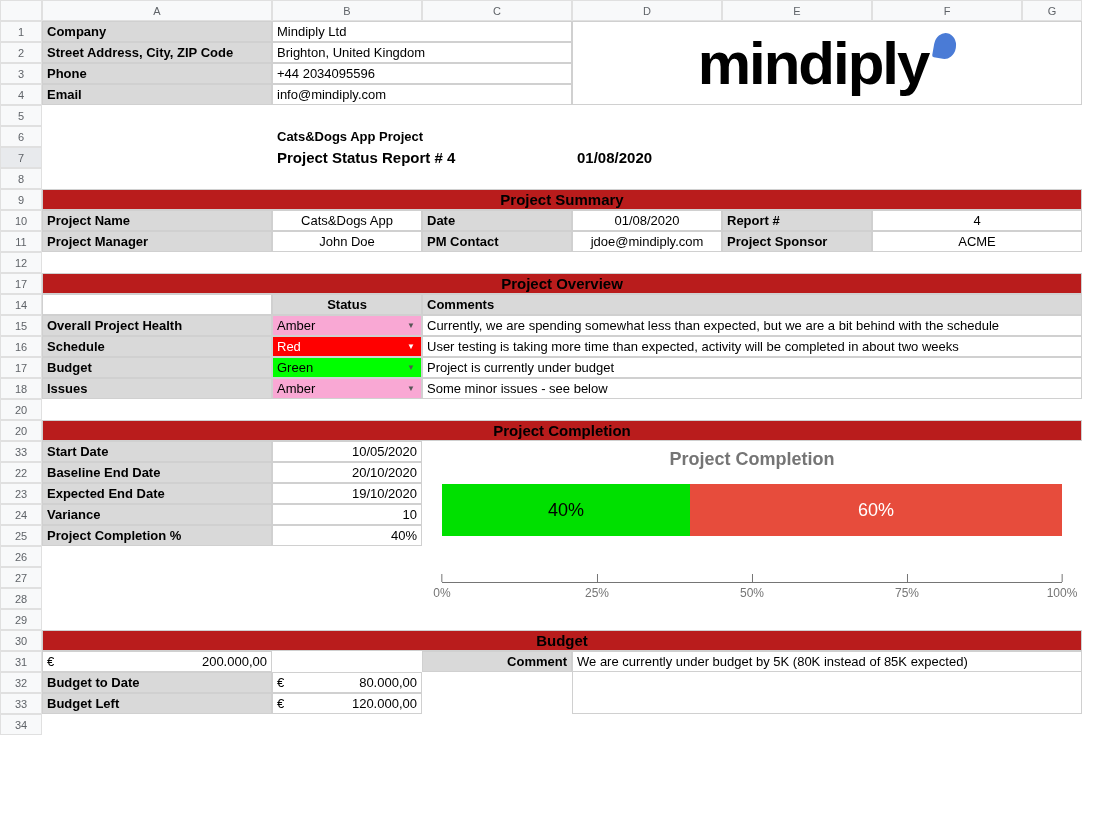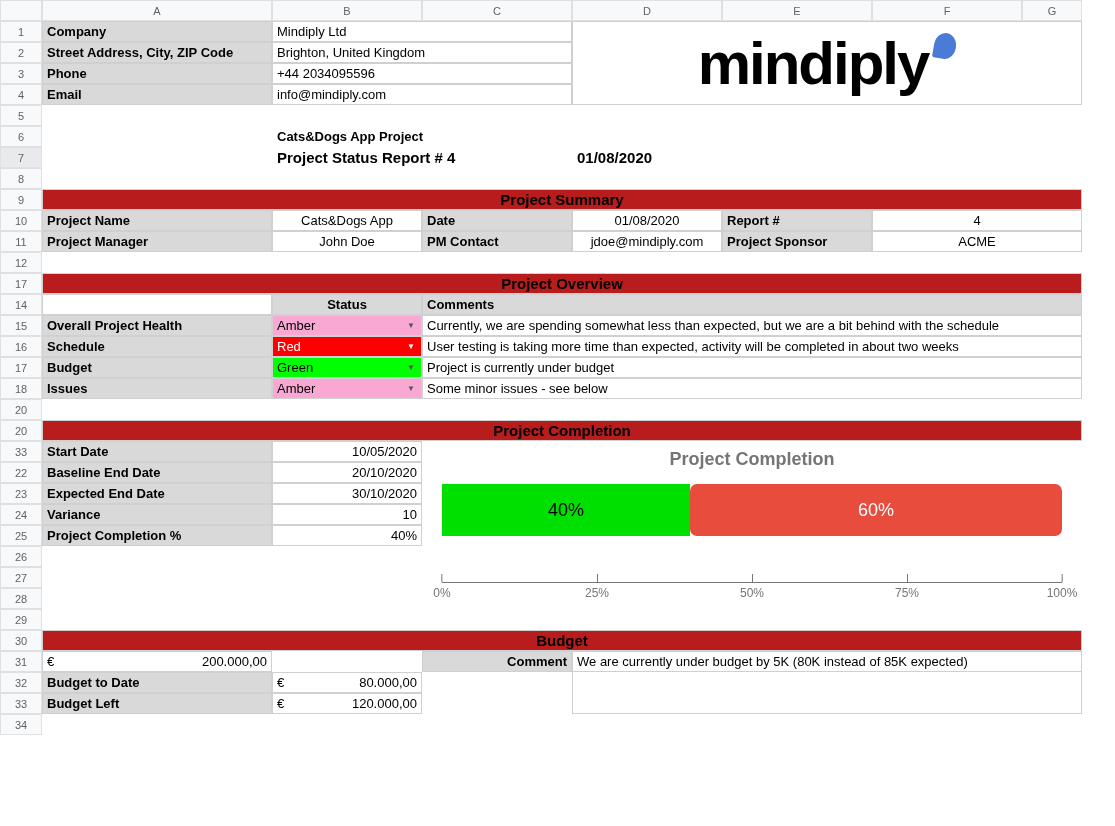--- a/index.html
+++ b/index.html
@@ -86,21 +86,21 @@
     grid-row: 22 / 31;
     background:#fff;
     display:flex;
     flex-direction:column;
     align-items:center;
     padding: 4px 20px 4px 20px;
   }
   .chart-title { color:#757575; font-size:18px; font-weight:bold; margin:4px 0 14px 0;}
   .bar-row { display:flex; width:100%; height:52px; font-size:18px; }
   .bar-green { background:#00e000; color:#000; display:flex; align-items:center; justify-content:center;}
-  .bar-red { background:#e74c3c; color:#fff; display:flex; align-items:center; justify-content:center;border-radius:7px;}
+  .bar-red { background:#e74c3c; color:#fff; display:flex; align-items:center; justify-content:center;}
   .axis { width:100%; margin-top:38px; position:relative; height:30px;}
   .axis-line { border-top:1px solid #757575; height:1px; width:100%; position:absolute; top:8px;}
   .tick { position:absolute; top:0; font-size:12px; color:#757575; text-align:center; transform:translateX(-50%);}
   .tick::before { content:""; display:block; width:1px; height:8px; background:#757575; margin:0 auto 4px auto;}
   .euro-cell { display:flex; justify-content:space-between; }
 </style>
 </head>
 <body>
 
 <div class="sheet">
@@ -228,21 +228,21 @@
       <div class="tick" style="left:100%">100%</div>
     </div>
   </div>
 
   <div class="rowhdr">22</div>
   <div class="cell gray">Baseline End Date</div>
   <div class="cell right">20/10/2020</div>
 
   <div class="rowhdr">23</div>
   <div class="cell gray">Expected End Date</div>
-  <div class="cell right">30/10/2020</div>
+  <div class="cell right">19/10/2020</div>
 
   <div class="rowhdr">24</div>
   <div class="cell gray">Variance</div>
   <div class="cell right">10</div>
 
   <div class="rowhdr">25</div>
   <div class="cell gray">Project Completion %</div>
   <div class="cell right">40%</div>
 
   <div class="rowhdr">26</div>

